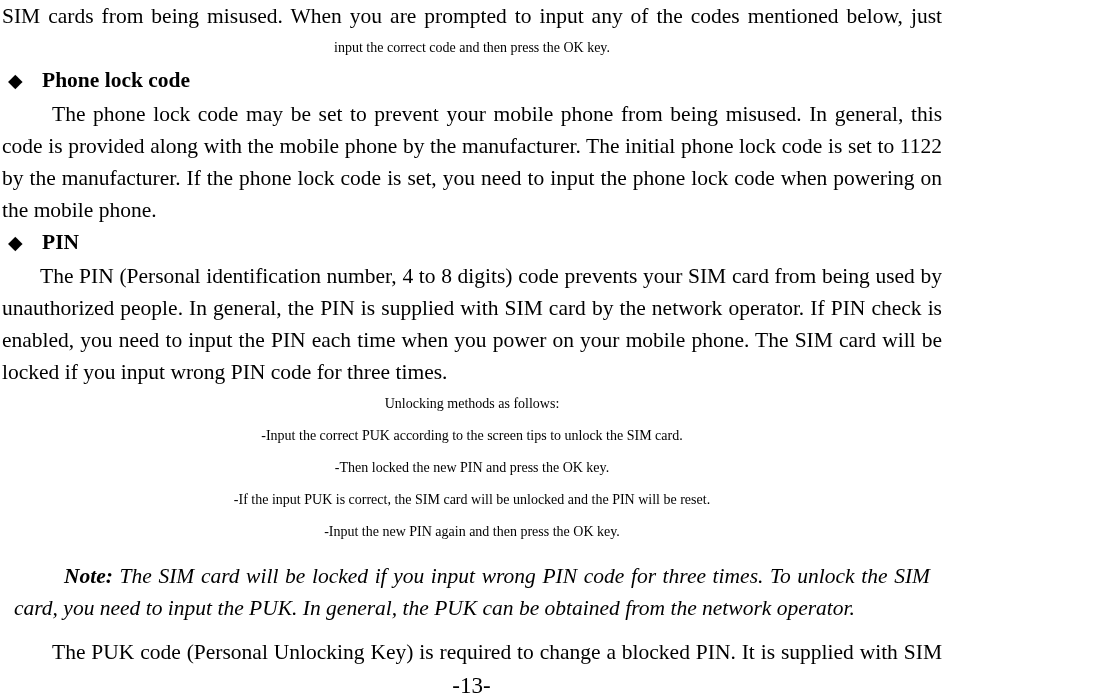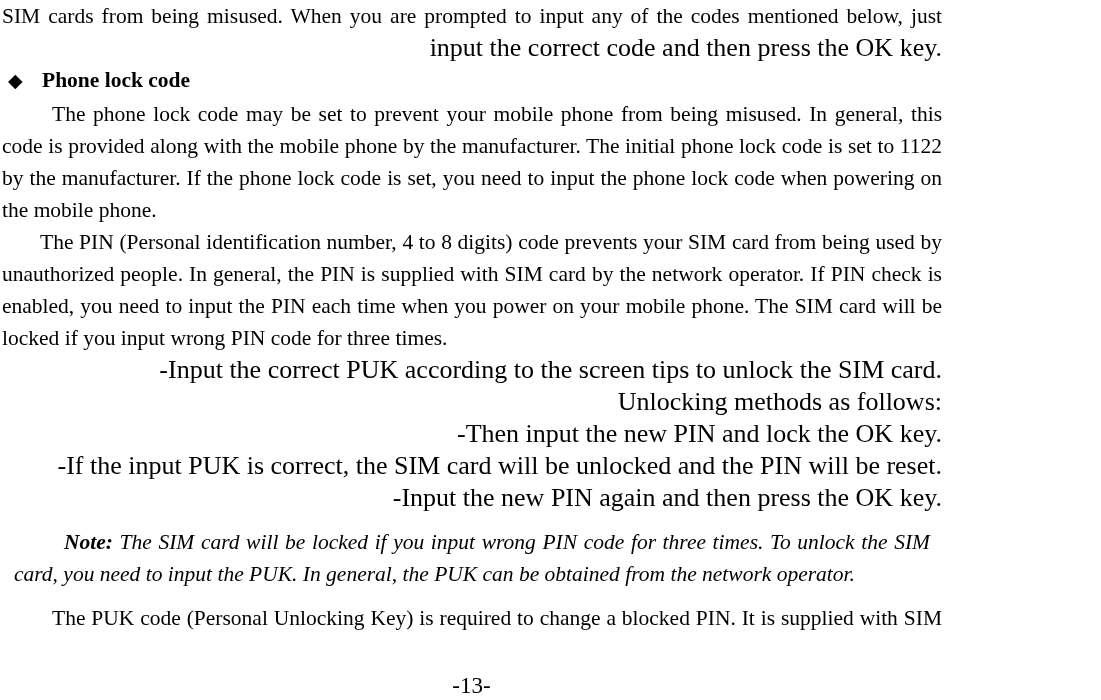--- a/index.html
+++ b/index.html
@@ -43,23 +43,23 @@
   .para-indent-50 {
     text-indent: 50px;
   }
 
   .para-indent-38 {
     text-indent: 38px;
   }
 
   
   .line-flush {
-    font-size: 26px;
+    font-size: 14px;
     line-height: 32px;
-    text-align: right;
+    text-align: center;
     margin: 0;
     padding: 0;
     white-space: nowrap;
   }
 
   
   .bullet-heading {
     display: block;
     line-height: 32px;
     margin: 0;
@@ -121,28 +121,31 @@
   <p class="body-copy para-cont justify-all">SIM cards from being misused. When you are prompted to input any of the codes mentioned below, just</p>
 
   <p class="line-flush">input the correct code and then press the OK key.</p>
 
   <div class="bullet-heading">
     <span class="bullet-diamond">◆</span><span class="bullet-label">Phone lock code</span>
   </div>
 
   <p class="body-copy para-indent-50">The phone lock code may be set to prevent your mobile phone from being misused. In general, this code is provided along with the mobile phone by the manufacturer. The initial phone lock code is set to 1122 by the manufacturer. If the phone lock code is set, you need to input the phone lock code when powering on the mobile phone.</p>
 
+  <div class="bullet-heading">
+    <span class="bullet-diamond">◆</span><span class="bullet-label">PIN</span>
+  </div>
 
   <p class="body-copy para-indent-38">The PIN (Personal identification number, 4 to 8 digits) code prevents your SIM card from being used by unauthorized people. In general, the PIN is supplied with SIM card by the network operator. If PIN check is enabled, you need to input the PIN each time when you power on your mobile phone. The SIM card will be locked if you input wrong PIN code for three times.</p>
 
+  <p class="line-flush">Unlocking methods as follows:</p>
+
   <p class="line-flush">-Input the correct PUK according to the screen tips to unlock the SIM card.</p>
 
-  <p class="line-flush">Unlocking methods as follows:</p>
-
-  <p class="line-flush">-Then input the new PIN and lock the OK key.</p>
+  <p class="line-flush">-Then locked the new PIN and press the OK key.</p>
 
   <p class="line-flush">-If the input PUK is correct, the SIM card will be unlocked and the PIN will be reset.</p>
 
   <p class="line-flush">-Input the new PIN again and then press the OK key.</p>
 
   <p class="note-para"><span class="note-lead">Note:</span><span> The SIM card will be locked if you input wrong PIN code for three times. To unlock the SIM card, you need to input the PUK. In general, the PUK can be obtained from the network operator.</span></p>
 
 
   <p class="body-copy para-indent-50 justify-all">The PUK code (Personal Unlocking Key) is required to change a blocked PIN. It is supplied with SIM</p>
 

